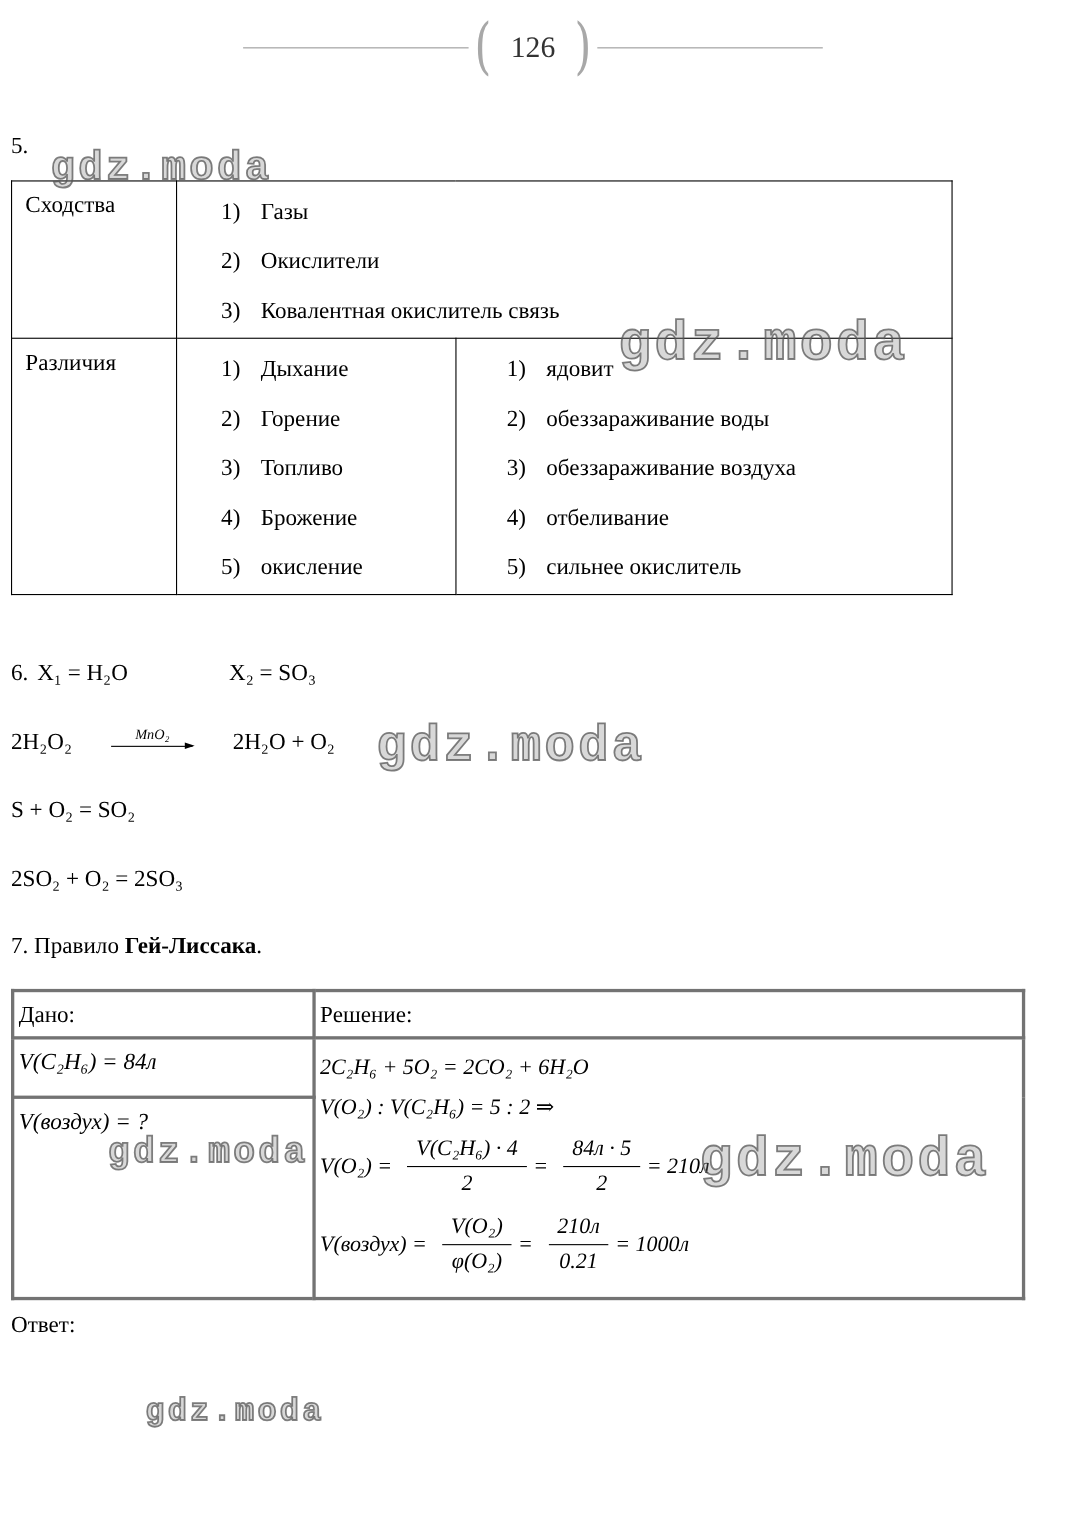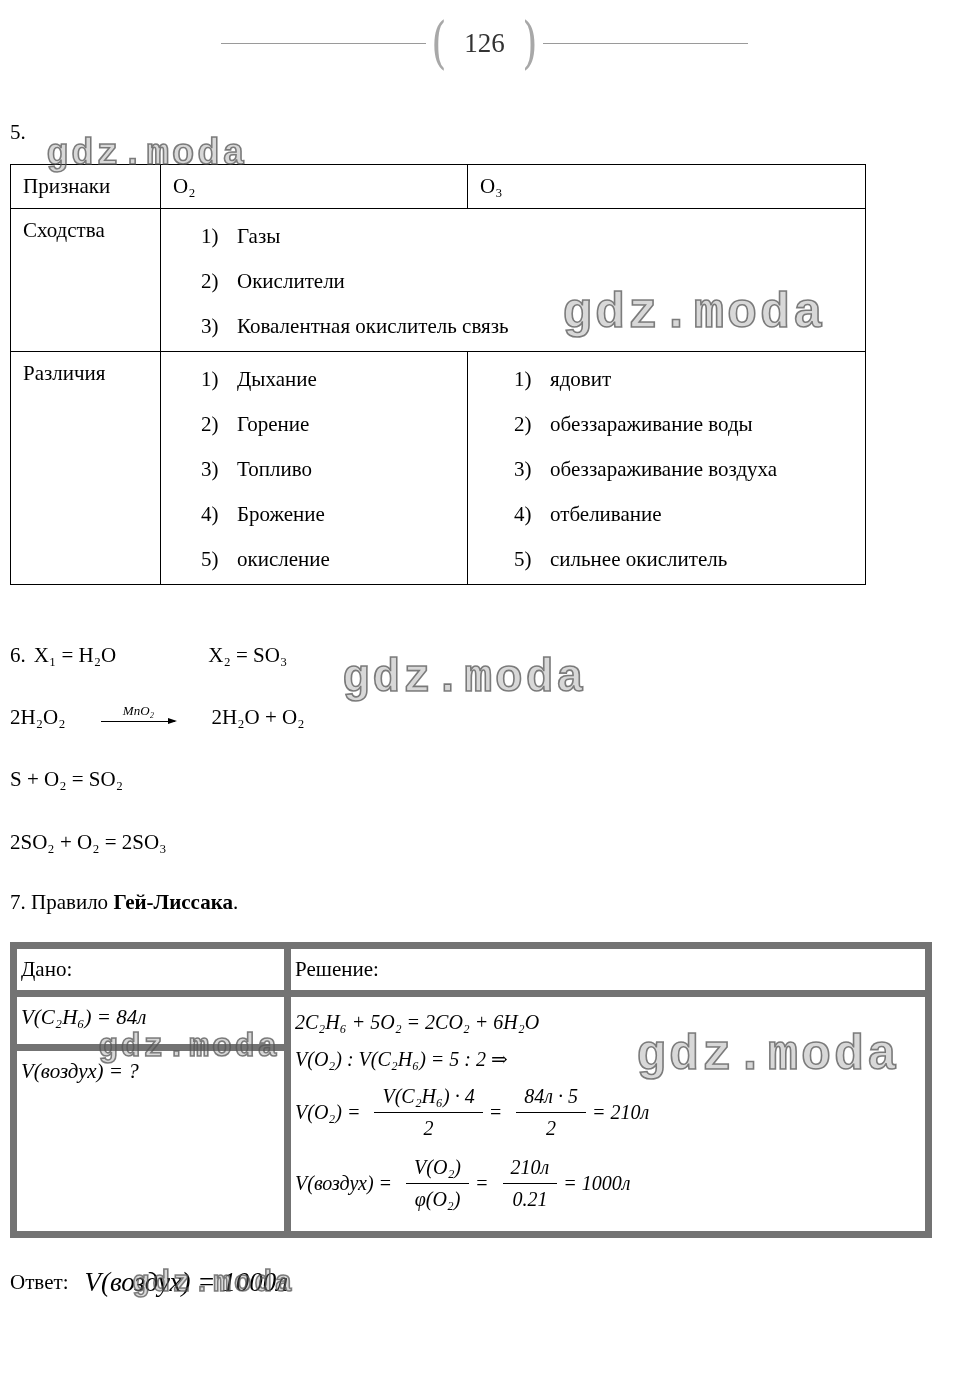--- a/index.html
+++ b/index.html
@@ -62,35 +62,35 @@
     content: ""; position: absolute; right: -2px; top: -3px;
     border-left: 9px solid #000; border-top: 3.5px solid transparent; border-bottom: 3.5px solid transparent;
   }
 
   
   .line7 { margin-top: 32px; }
   .line7 .bold { font-weight: bold; }
   .conditions { margin-top: 34px; }
 
   .sol-table { width: 922px; margin-top: 26px; }
-  .sol-table td { border: 7px solid #737373; vertical-align: top; padding: 6px 4px; }
+  .sol-table td { border: 3px solid #737373; vertical-align: top; padding: 6px 4px; }
   .sol-table td.given-col { width: 274px; }
   .sol-table .hdr-row td { height: 40px; }
   .math { font-style: italic; }
   .given1 { height: 54px; }
   .given2 { vertical-align: top; }
   .sol-cell { padding: 8px 14px 6px 14px; }
   .sol-line { margin: 6px 0 10px 0; font-size: 20px; }
   .frac-line { display: flex; align-items: center; margin-bottom: 12px; }
   .frac-line > span { margin-right: 6px; }
   .frac { display: inline-flex; flex-direction: column; align-items: center; text-align: center; margin: 0 8px; }
   .frac .num { padding: 0 8px 2px 8px; border-bottom: 1px solid #000; }
   .frac .den { padding-top: 2px; }
 
-  .answer { margin-top: 26px; display: flex; align-items: center; }
+  .answer { margin-top: 8px; display: flex; align-items: center; }
   .answer .answer-math { font-size: 27px; margin-left: 16px; }
 </style>
 </head>
 <body>
 
 <span class="watermark wm1">gdz.moda</span>
 <span class="watermark wm2">gdz.moda</span>
 <span class="watermark wm3">gdz.moda</span>
 <span class="watermark wm4">gdz.moda</span>
 <span class="watermark wm5">gdz.moda</span>
@@ -103,25 +103,20 @@
     <span class="bracket">(</span>
     <span class="page-num">126</span>
     <span class="bracket">)</span>
     <span class="hr-line"></span>
   </div>
 
   <div class="task5-label">5.</div>
 
   <table class="cmp-table">
     <tbody>
-        <tr>
-      <td class="c1">Признаки</td>
-      <td class="c2">O₂</td>
-      <td>O₃</td>
-    </tr>
     <tr>
       <td class="c1">Сходства</td>
       <td colspan="2" class="list-cell">
         <div class="li">
           <span class="n">1)</span>
           <span class="t">Газы</span>
         </div>
         <div class="li">
           <span class="n">2)</span>
           <span class="t">Окислители</span>
@@ -247,16 +242,15 @@
       </td>
     </tr>
     <tr>
       <td class="given-col given2 math">V(воздух) = ?</td>
     </tr>
   </tbody>
     </table>
 
   <div class="answer">
     <span>Ответ:</span>
-    <span class="math answer-math">V(воздух) = 1000л</span>
   </div>
 
 </div>
 
 </body></html>

